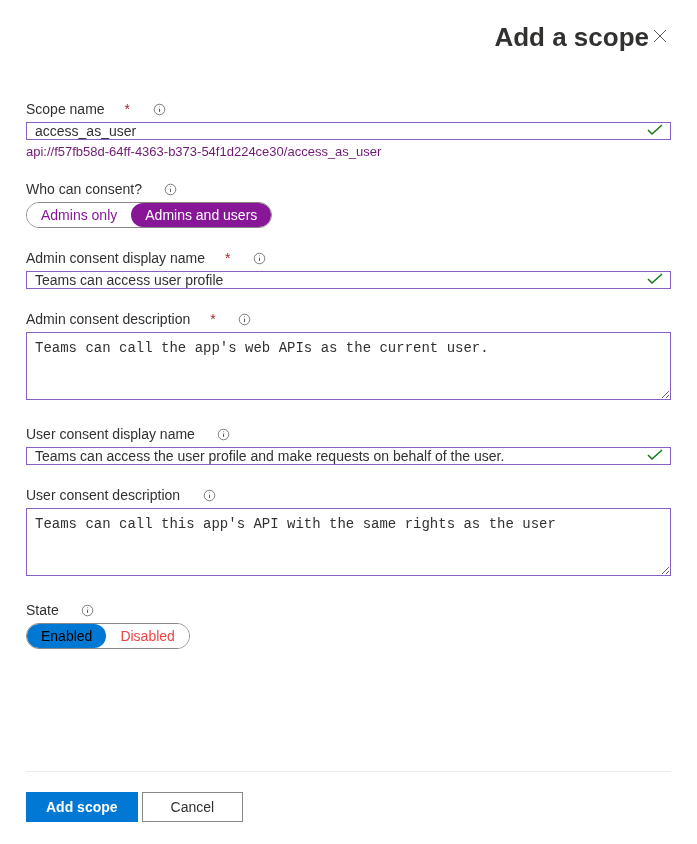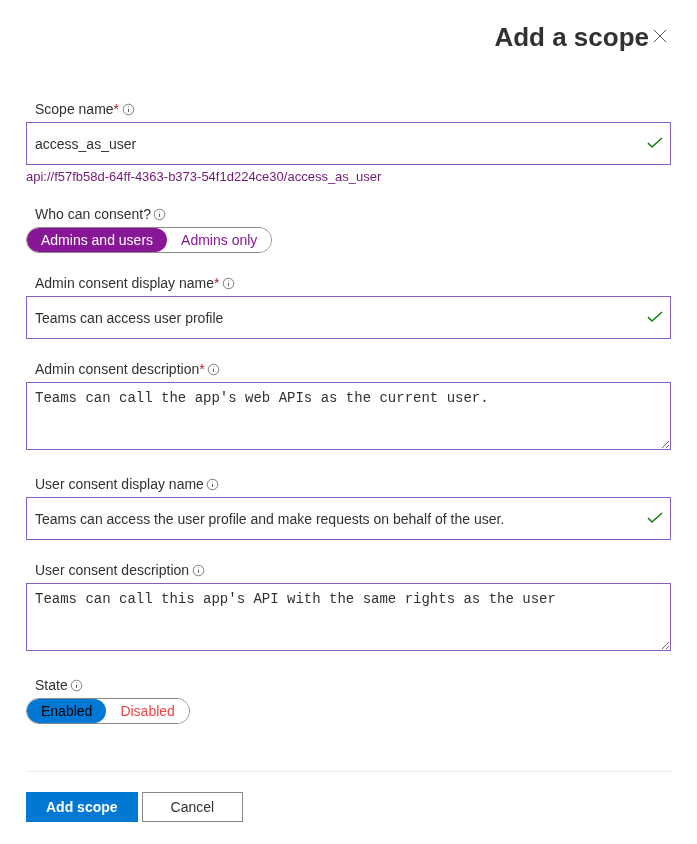--- a/index.html
+++ b/index.html
@@ -48,22 +48,21 @@
     }
     .field-group {
       margin-bottom: 22px;
     }
     .field-label {
       font-size: 14px;
       color: #323130;
       margin-bottom: 5px;
       display: flex;
       align-items: center;
-      gap: 0;
-      margin-left: 9px;
+      gap: 20px;
     }
     .required-star {
       color: #a4262c;
       font-size: 14px;
     }
     .info-icon {
       display: inline-flex;
       align-items: center;
       justify-content: center;
       width: 14px;
@@ -78,21 +77,21 @@
     .input-wrapper {
       position: relative;
     }
     .text-input {
       width: 100%;
       border: 1px solid #8a2be2;
       border-color: #605e5c;
       padding: 5px 30px 5px 8px;
       font-size: 14px;
       color: #323130;
-      height: 43px;
+      height: 18px;
       outline: none;
     }
     .textarea-input {
       width: 100%;
       border: 1px solid #605e5c;
       padding: 6px 8px;
       font-size: 14px;
       color: #323130;
       min-height: 68px;
       resize: vertical;
@@ -224,22 +223,22 @@
       <span>Who can consent?</span>
       <span class="info-icon">
         <svg viewBox="0 0 16 16" fill="none" stroke="#605e5c" stroke-width="1">
             <circle cx="8" cy="8" r="6.5"></circle>
             <line x1="8" y1="7" x2="8" y2="11" stroke-width="1.3"></line>
             <circle cx="8" cy="4.7" r="0.6" fill="#605e5c" stroke="none"></circle>
           </svg>
       </span>
     </div>
     <div class="toggle-group">
+      <button class="toggle-option inactive-purple">Admins only</button>
       <button class="toggle-option active-purple">Admins and users</button>
-      <button class="toggle-option inactive-purple">Admins only</button>
     </div>
   </div>
 
   <div class="field-group">
     <div class="field-label">
       <span>Admin consent display name</span>
       <span class="required-star">*</span>
       <span class="info-icon">
         <svg viewBox="0 0 16 16" fill="none" stroke="#605e5c" stroke-width="1">
             <circle cx="8" cy="8" r="6.5"></circle>

